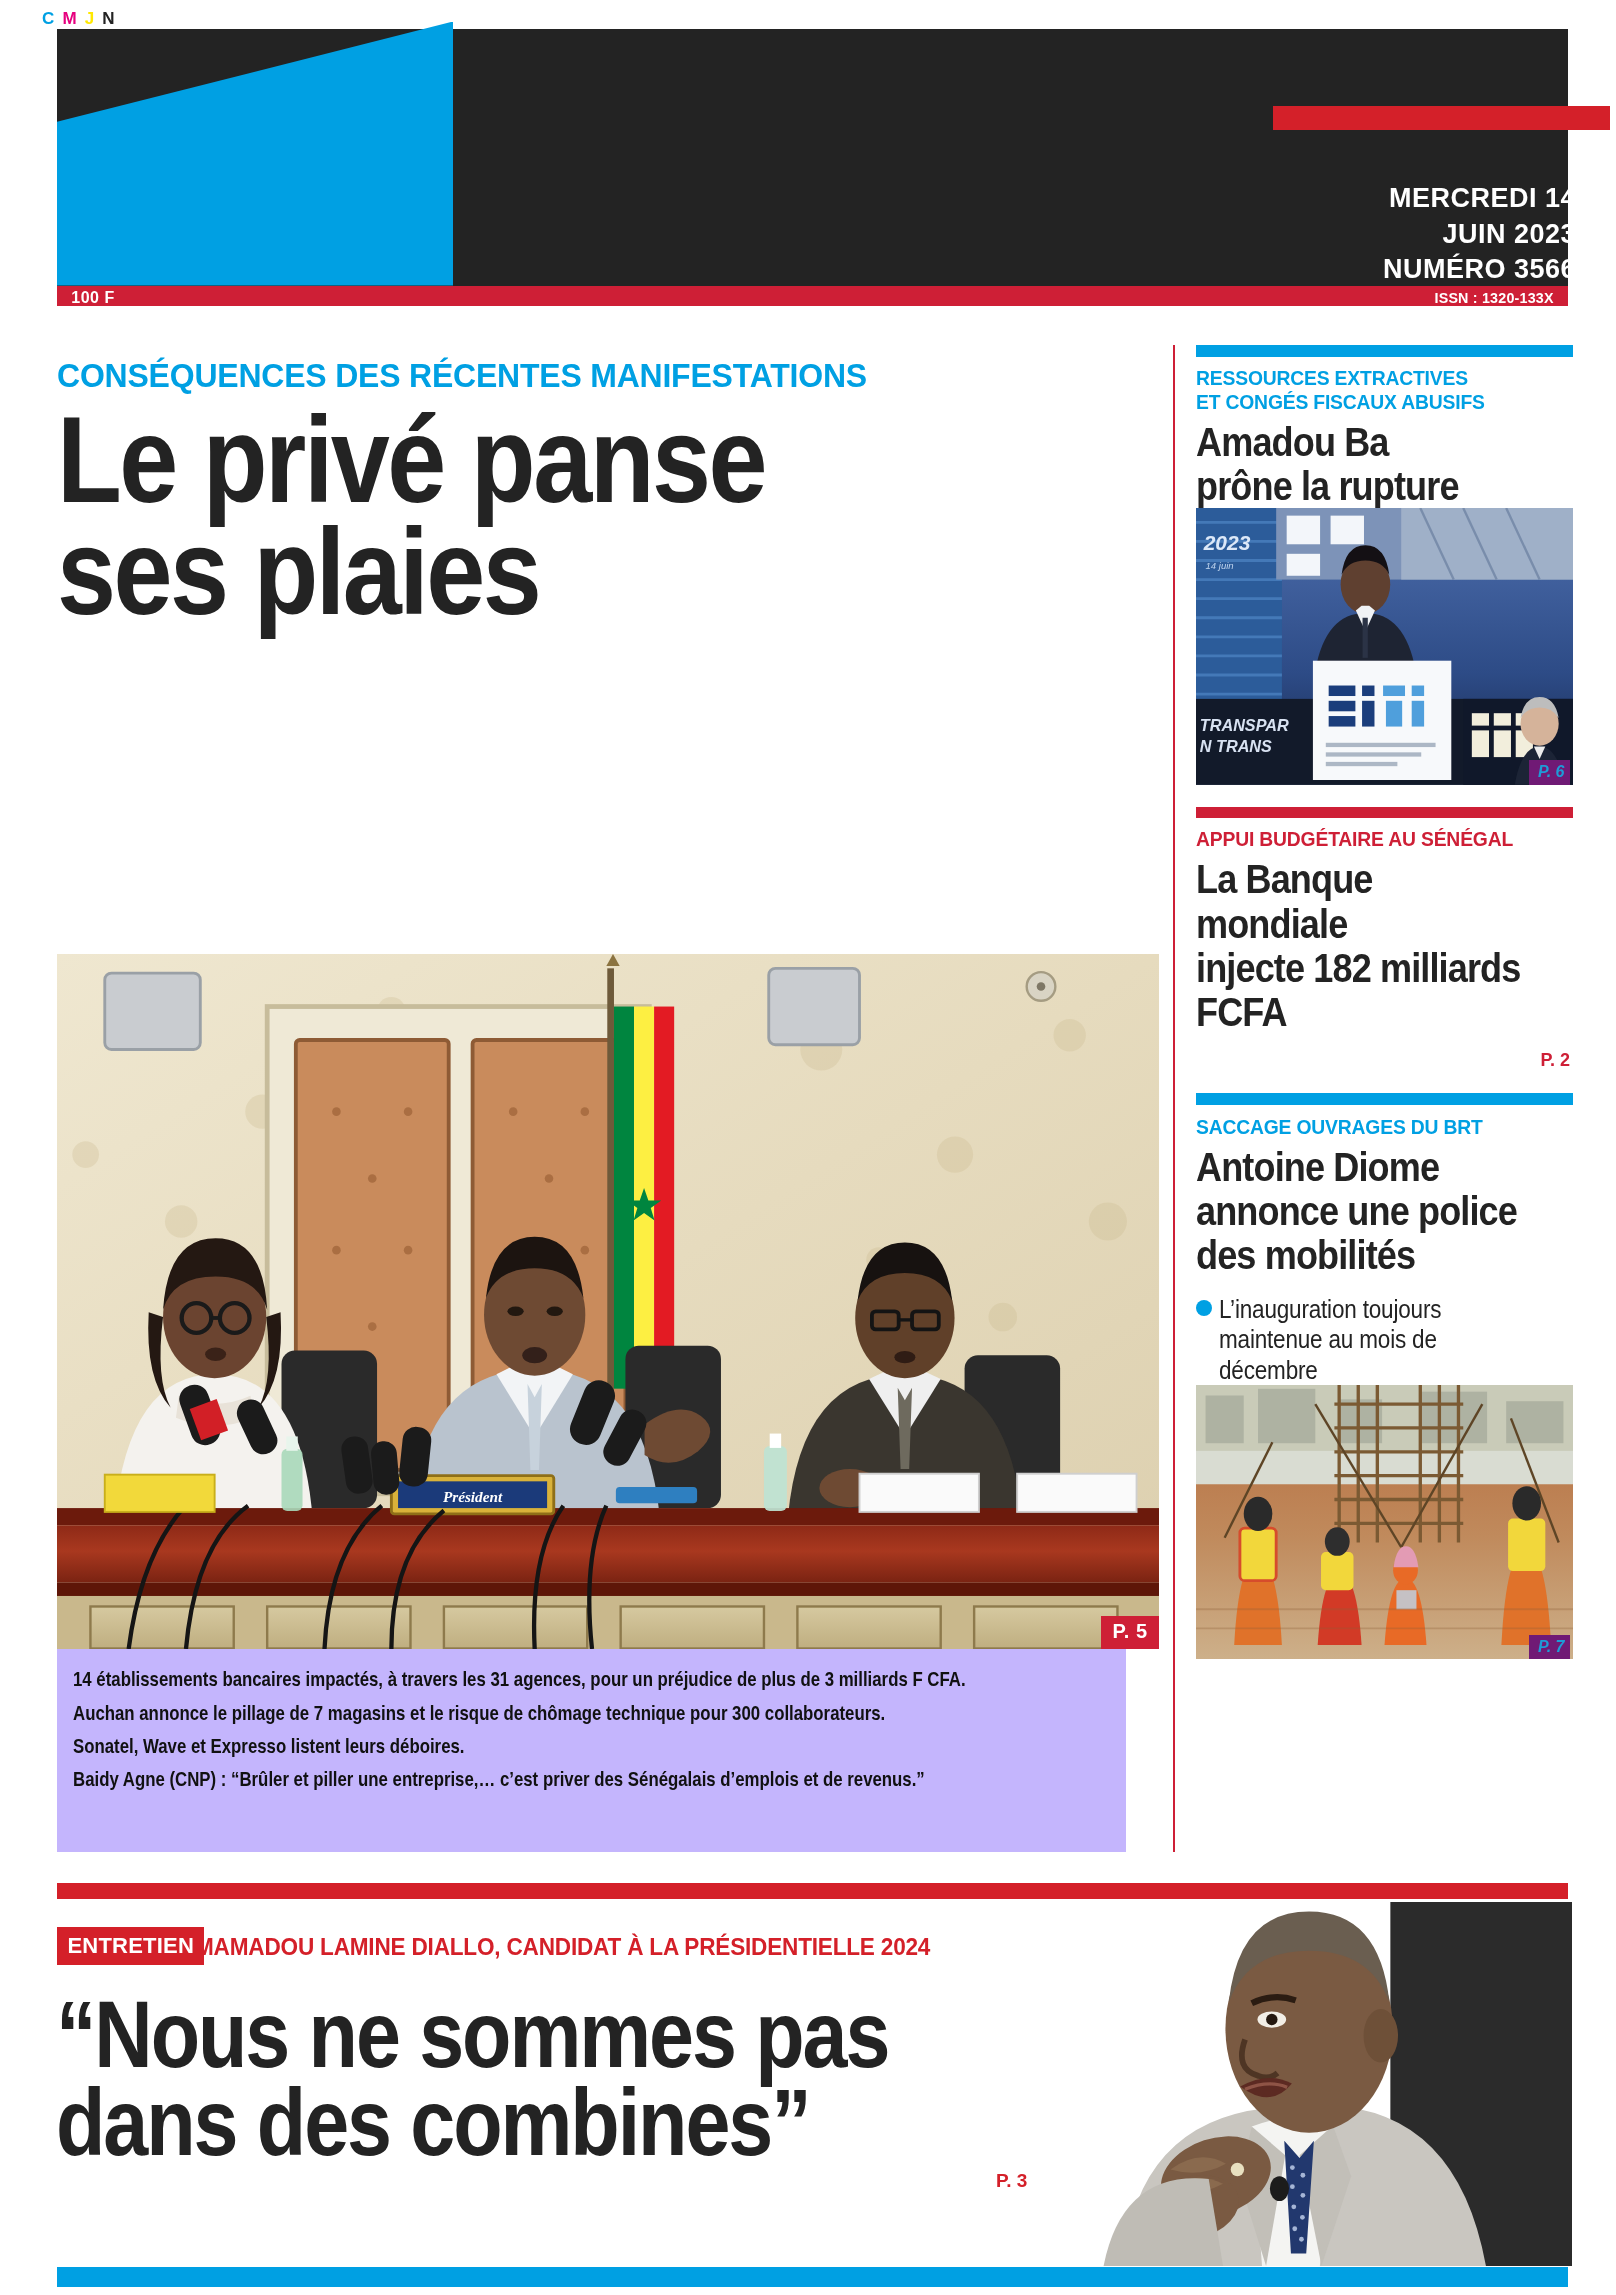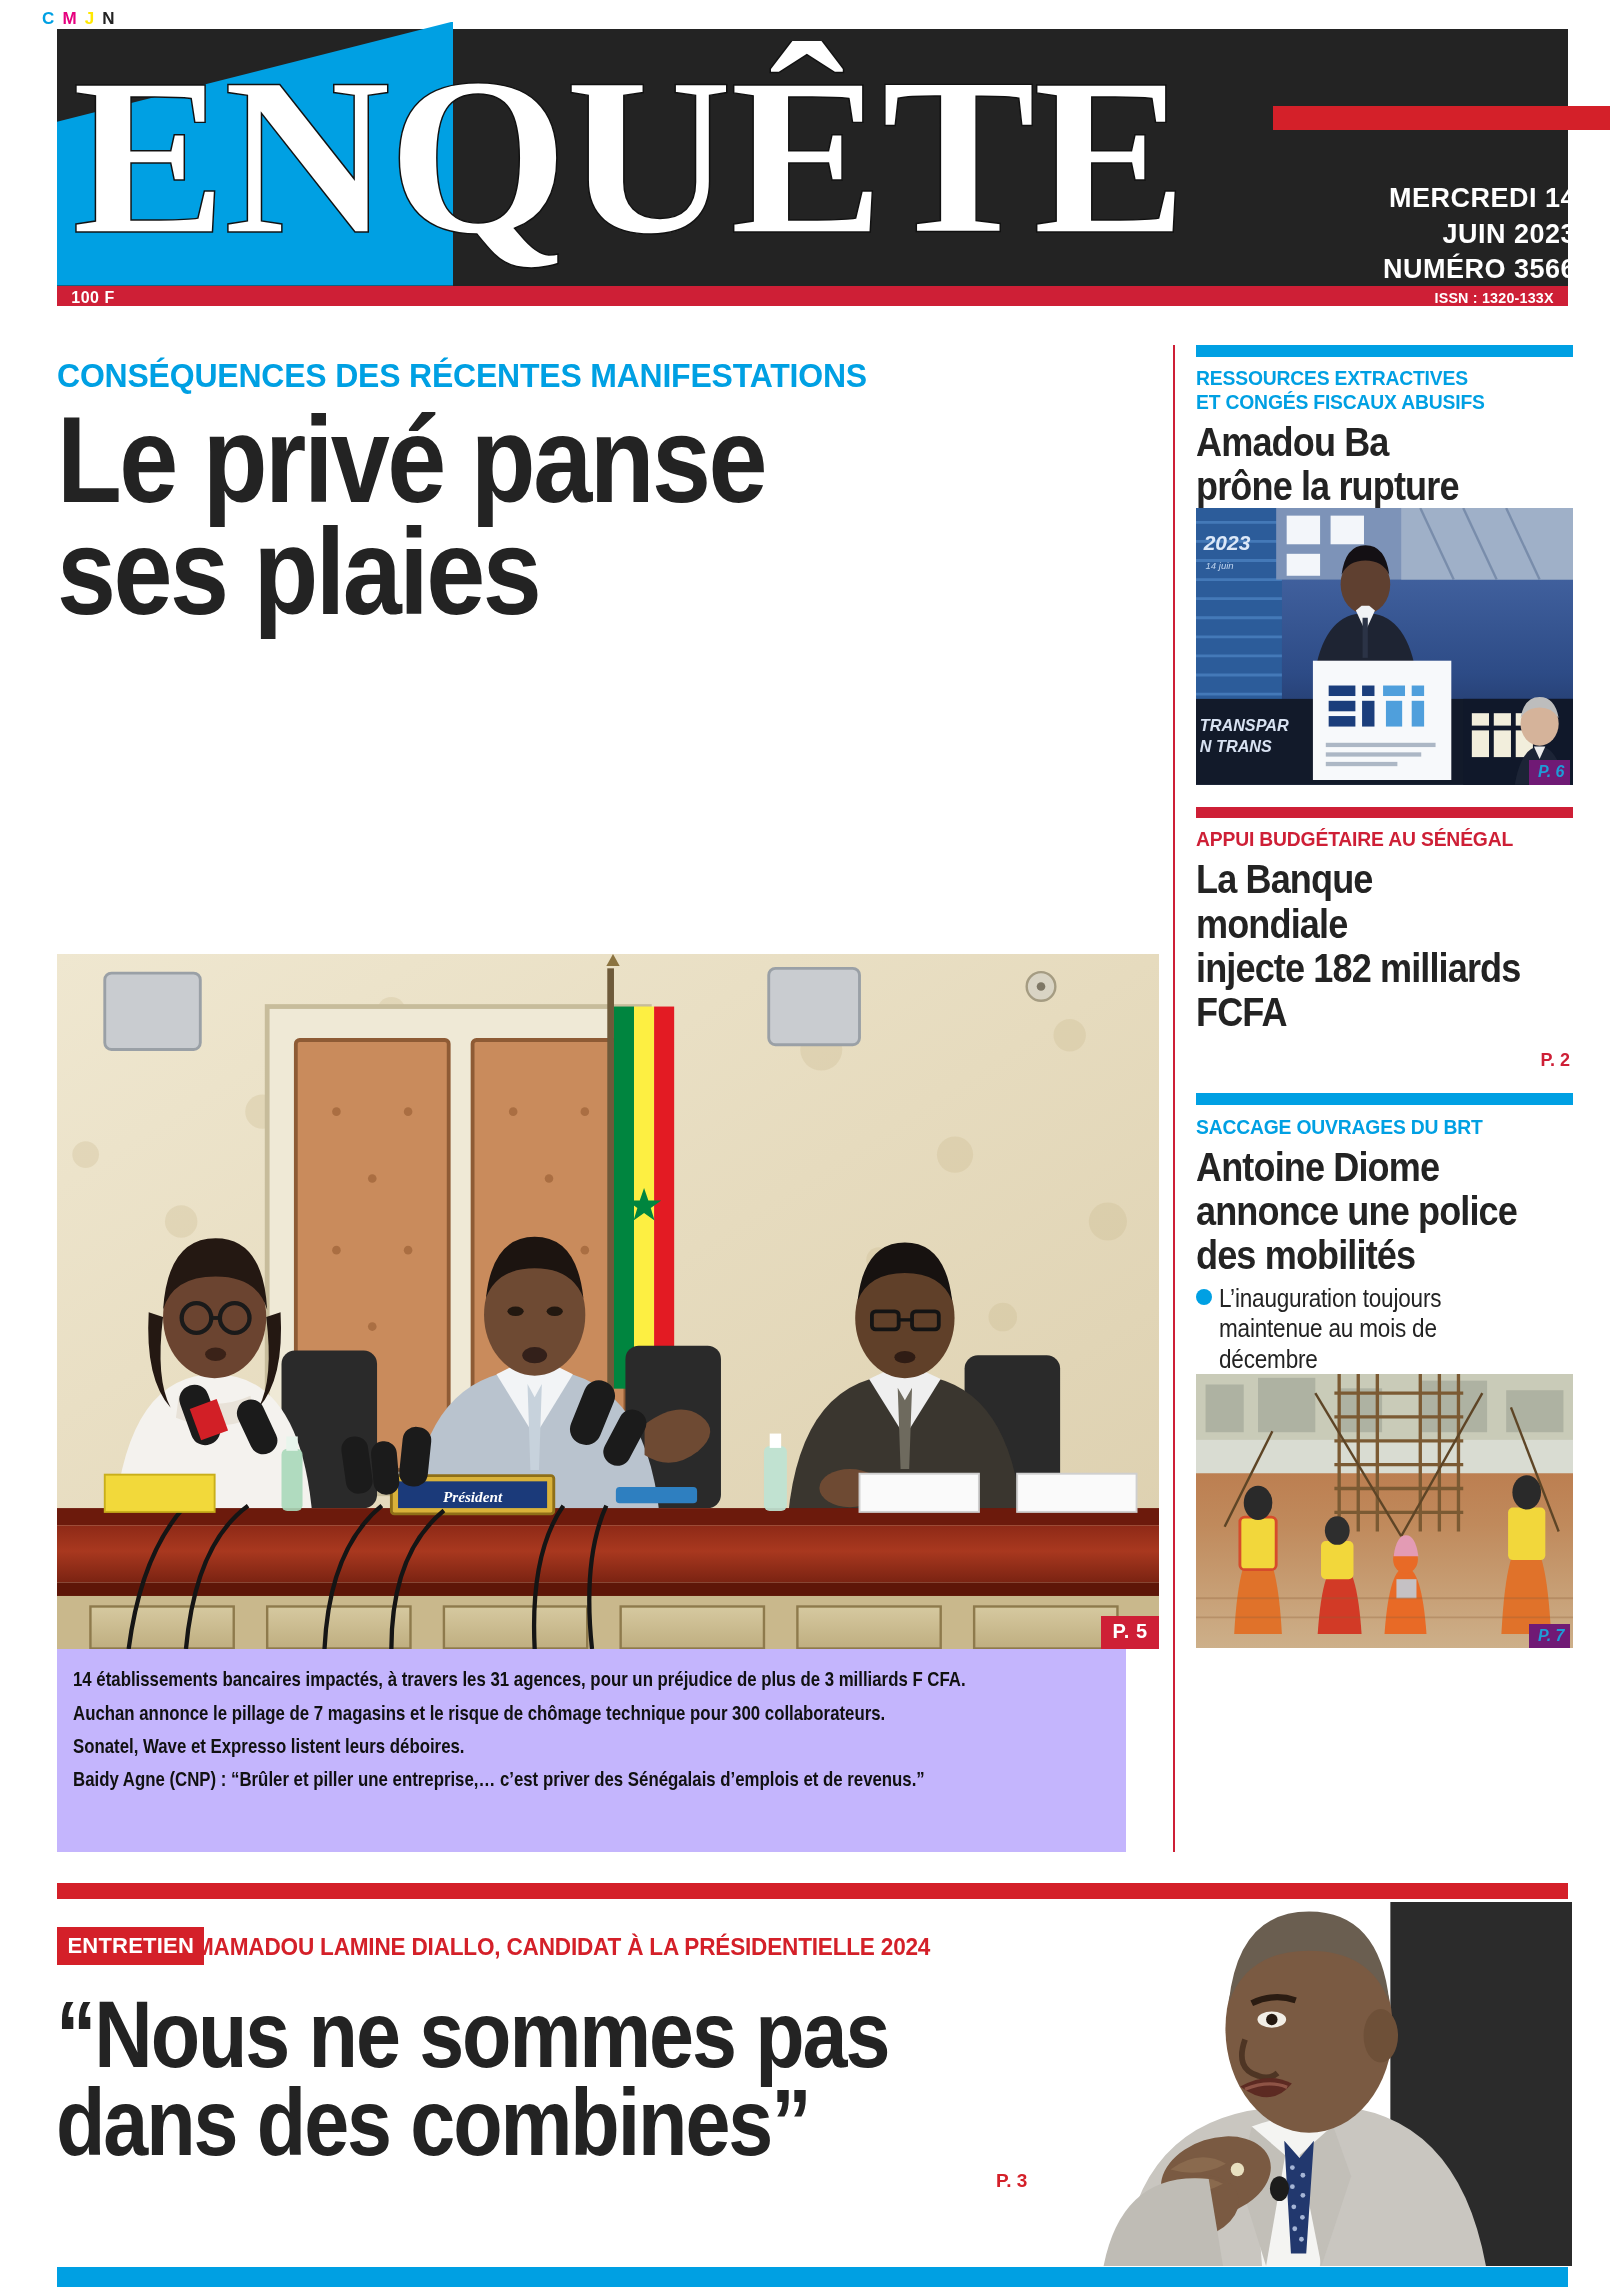--- a/index.html
+++ b/index.html
@@ -65,21 +65,21 @@
   .rule-red  { height:10.5px; background:#CE1F36; }
   .side-kicker-cyan { color:#00A0E3; font-size:21px; font-weight:bold; line-height:1.12;
                       letter-spacing:-0.2px; margin-top:9.6px; transform:scaleX(0.92);
                       transform-origin:left center; }
   .side-kicker-red  { color:#CE1F36; font-size:21px; font-weight:bold; line-height:1.12;
                       letter-spacing:-0.2px; margin-top:9.6px; transform:scaleX(0.92);
                       transform-origin:left center; }
   .side-head { color:#232323; font-size:41px; font-weight:bold; line-height:1.08;
                letter-spacing:-1px; margin-top:6.7px; transform:scaleX(0.88);
                transform-origin:left center; }
-  .side-sub { display:flex; align-items:flex-start; gap:6.7px; margin-top:5px; }
+  .side-sub { display:flex; align-items:flex-start; gap:6.7px; margin-top:16px; }
   .bullet-dot { width:16px; height:16px; border-radius:50%; background:#00A0E3; flex:0 0 16px; margin-top:6.7px; }
   .side-sub-text { color:#232323; font-size:25px; line-height:1.22; letter-spacing:-0.2px;
                    transform:scaleX(0.90); transform-origin:left center; }
   .side-photo { position:relative; margin-top:0; overflow:hidden;font-style:italic; }
   .side-photo svg { width:100%; display:block; }
   .pbadge-cyan { position:absolute; right:2.9px; bottom:0; background:#701a75; color:#1E9CD7;
                  font-size:16px; font-weight:bold; padding:2.9px 5.7px 3.8px 8.6px; }
   .p2inline { color:#CE1F36; font-size:18px; font-weight:bold; float:right;
               margin-top:16px; margin-right:2.9px; }
 
@@ -107,25 +107,20 @@
   <div class="mh-black"></div>
   <div class="mh-cyan"></div>
 
   <div class="cmjn">
     <span class="c">C</span>
     <span class="m">M</span>
     <span class="j">J</span>
     <span class="n">N</span>
   </div>
 
-  <div class="logo-word">
-    <svg viewBox="0 0 2350 500" preserveAspectRatio="xMinYMid meet" aria-label="ENQUÊTE">
-      <text id="logo-text" x="0" y="400" fill="#ffffff" stroke="#111" stroke-width="3" font-family="&quot;Liberation Serif&quot;, serif" font-size="470" font-weight="bold" letter-spacing="-6" textLength="2330" lengthAdjust="spacingAndGlyphs">ENQUÊTE</text>
-    </svg>
-  </div>
 
   <div class="mh-redline"></div>
   <div class="mh-dates">
     <div>MERCREDI 14</div>
     <div>JUIN 2023</div>
     <div>NUMÉRO 3566</div>
   </div>
 </div>
 
 <div class="pricebar">

